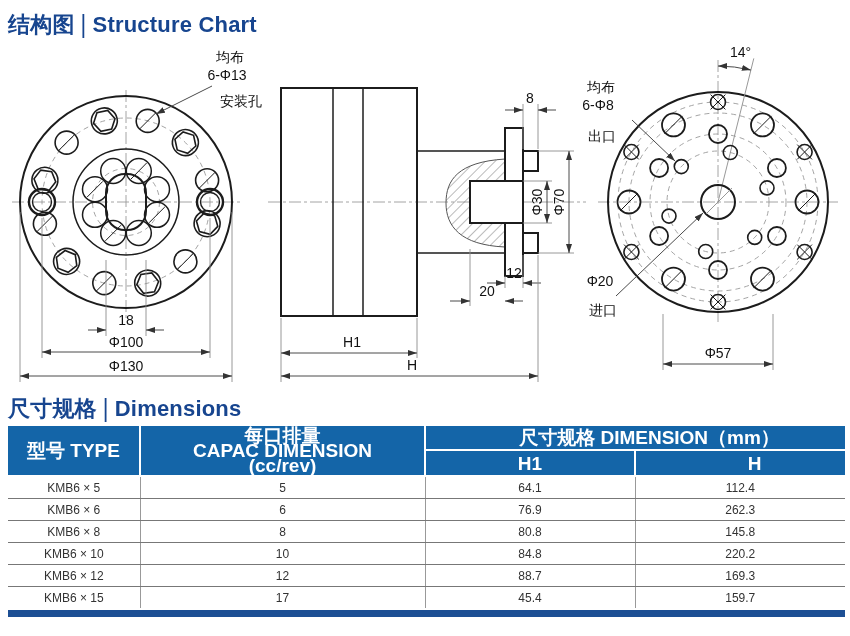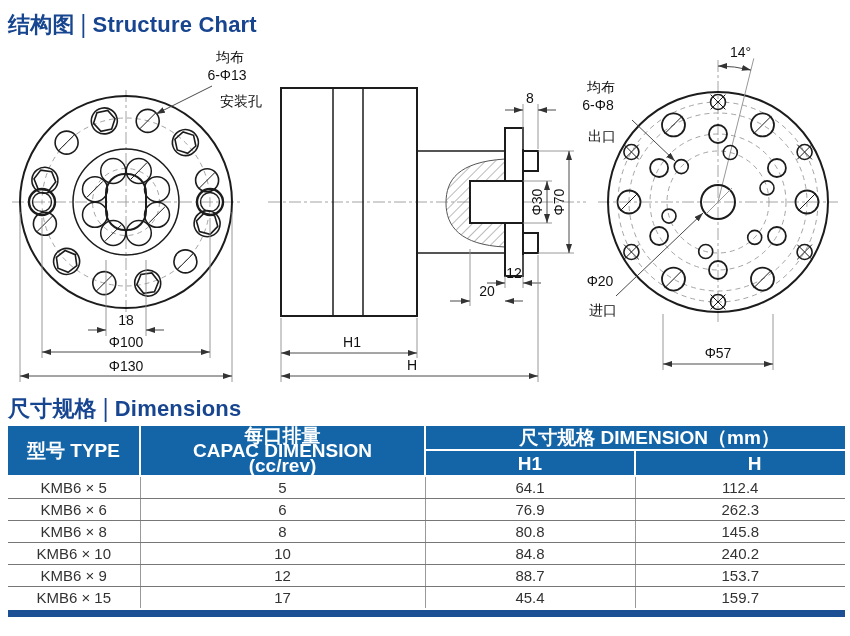--- a/index.html
+++ b/index.html
@@ -15,21 +15,21 @@
   .ext{stroke:#8c8c8c;stroke-width:.9;fill:none;}
   .dt{font-family:"Liberation Sans",sans-serif;font-size:14px;fill:#111;}
   .mid{text-anchor:middle;}
   
   .tblwrap{margin:2px 0 0 8px;width:837px;}
   table.tbl{width:837px;border-collapse:collapse;table-layout:fixed;}
   table.tbl th{background:#1465a8;color:#fff;border:2px solid #fff;font-size:19px;font-weight:bold;padding:2px 0;line-height:15px;}
   table.tbl thead th:first-child{border-left:none;}
   table.tbl thead th:last-child{border-right:none;padding-left:28px;}
   table.tbl thead tr:first-child th{border-top:none;}
-  table.tbl td{font-size:15px;color:#333;text-align:center;height:21px;border-bottom:1.5px solid #777;border-right:1px solid #999;padding:0;}
+  table.tbl td{font-size:12px;color:#333;text-align:center;height:21px;border-bottom:1.5px solid #777;border-right:1px solid #999;padding:0;}
   table.tbl td:last-child{border-right:none;}
   table.tbl tbody tr:last-child td{border-bottom:none;}
   .bar{height:7px;background:#1d4f94;width:837px;margin:2px 0 0 8px;}
 </style>
 </head>
 <body>
 
 <div class="sec-title">
   <span>结构图</span><span class="tdiv">|</span><span>Structure Chart</span>
 </div>
@@ -298,27 +298,27 @@
       <tr>
         <td>KMB6 × 8</td>
         <td>8</td>
         <td>80.8</td>
         <td>145.8</td>
       </tr>
       <tr>
         <td>KMB6 × 10</td>
         <td>10</td>
         <td>84.8</td>
-        <td>240.2</td>
-      </tr>
-      <tr>
-        <td>KMB6 × 9</td>
+        <td>220.2</td>
+      </tr>
+      <tr>
+        <td>KMB6 × 12</td>
         <td>12</td>
         <td>88.7</td>
-        <td>153.7</td>
+        <td>169.3</td>
       </tr>
       <tr>
         <td>KMB6 × 15</td>
         <td>17</td>
         <td>45.4</td>
         <td>159.7</td>
       </tr>
     </tbody>
   </table>
   <div class="bar" style="margin-left:0;"></div>

